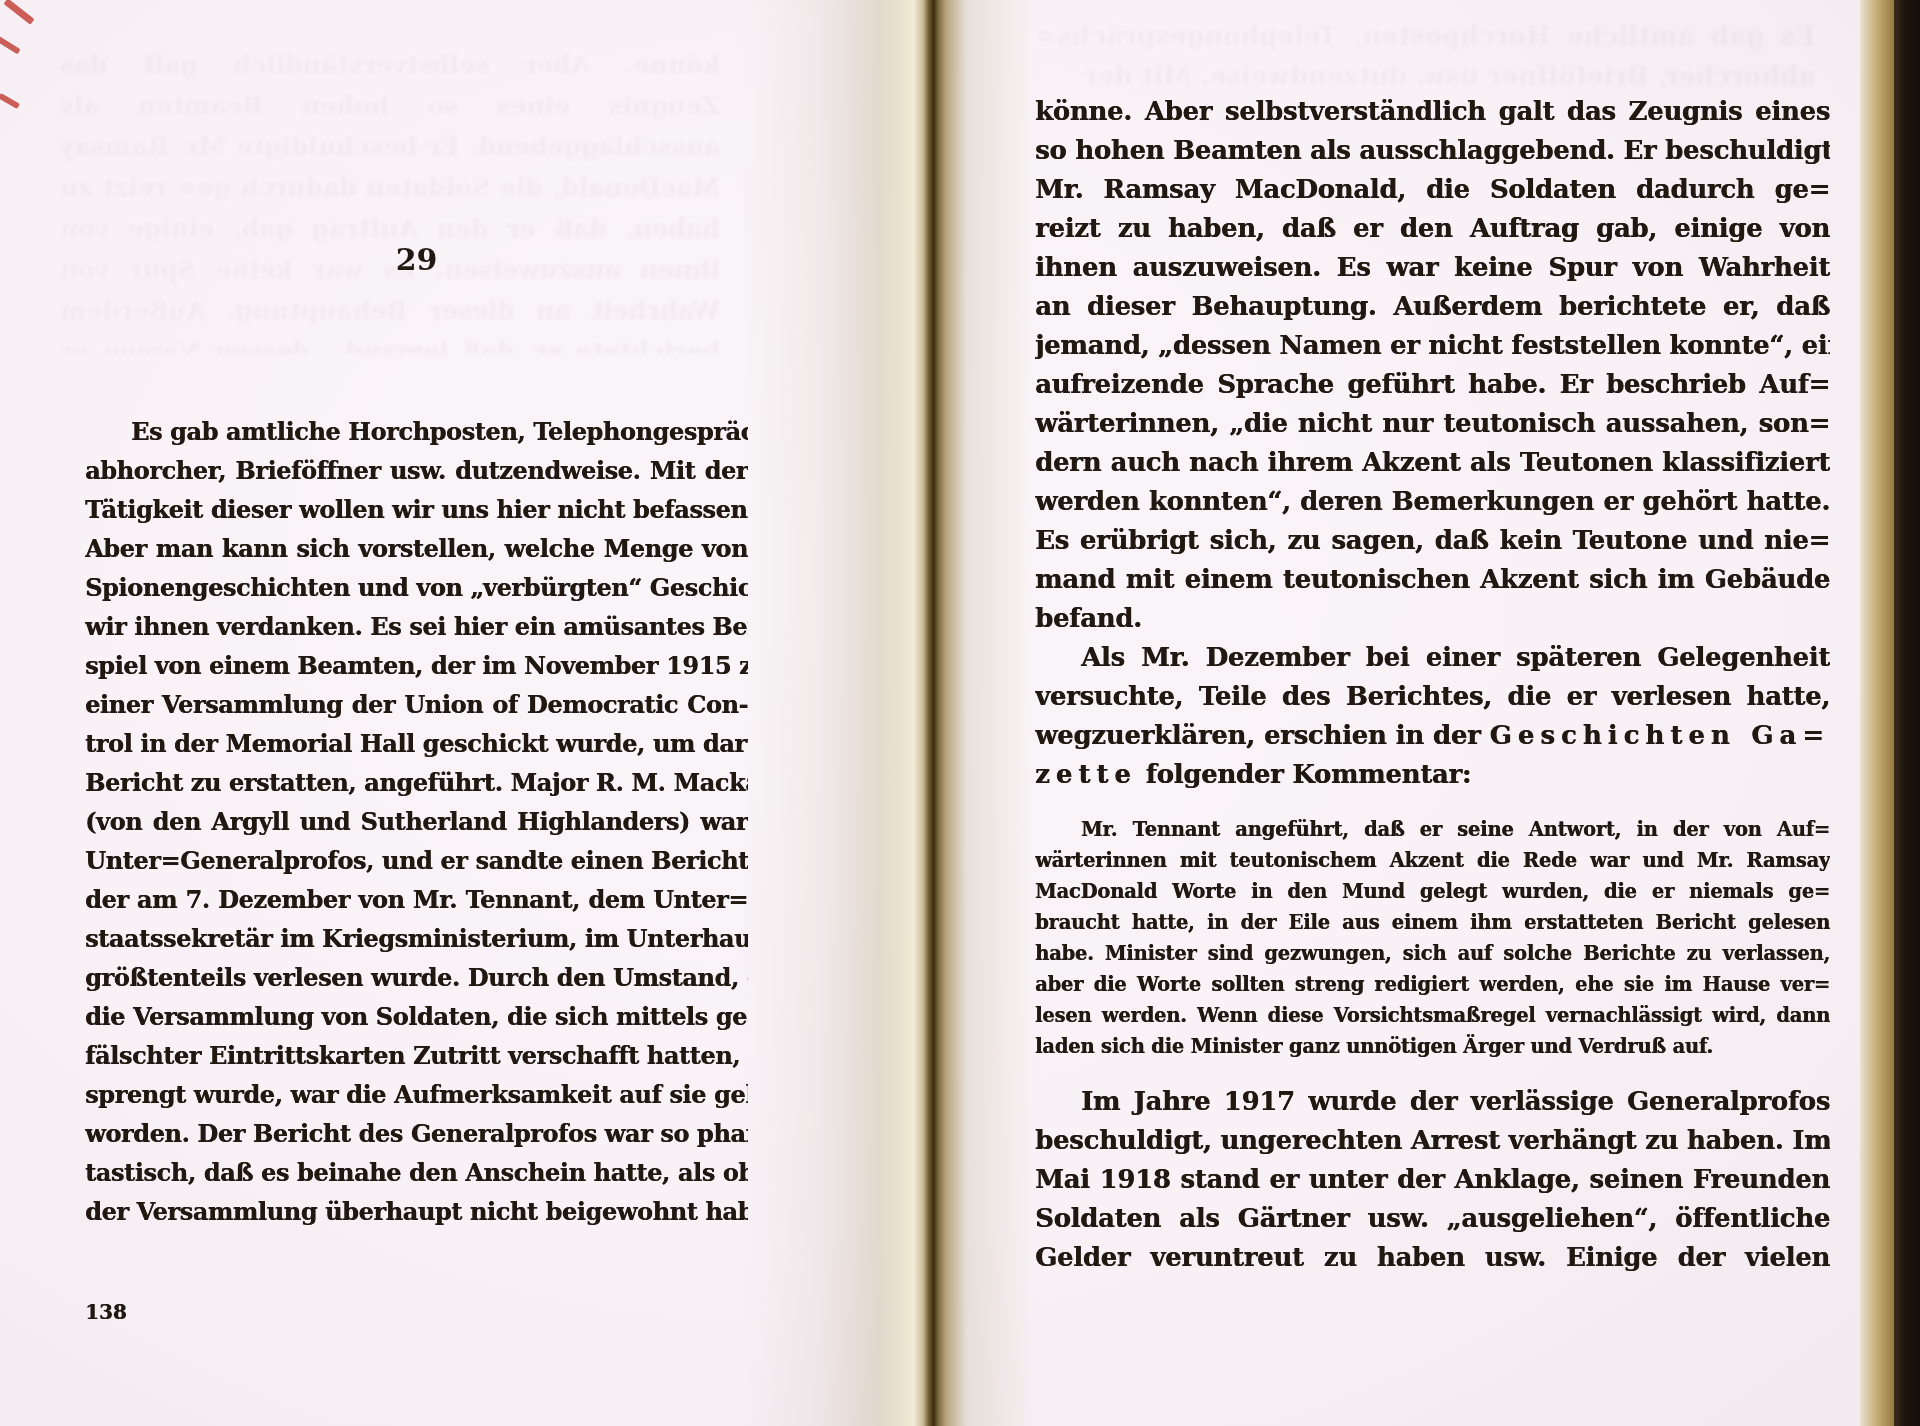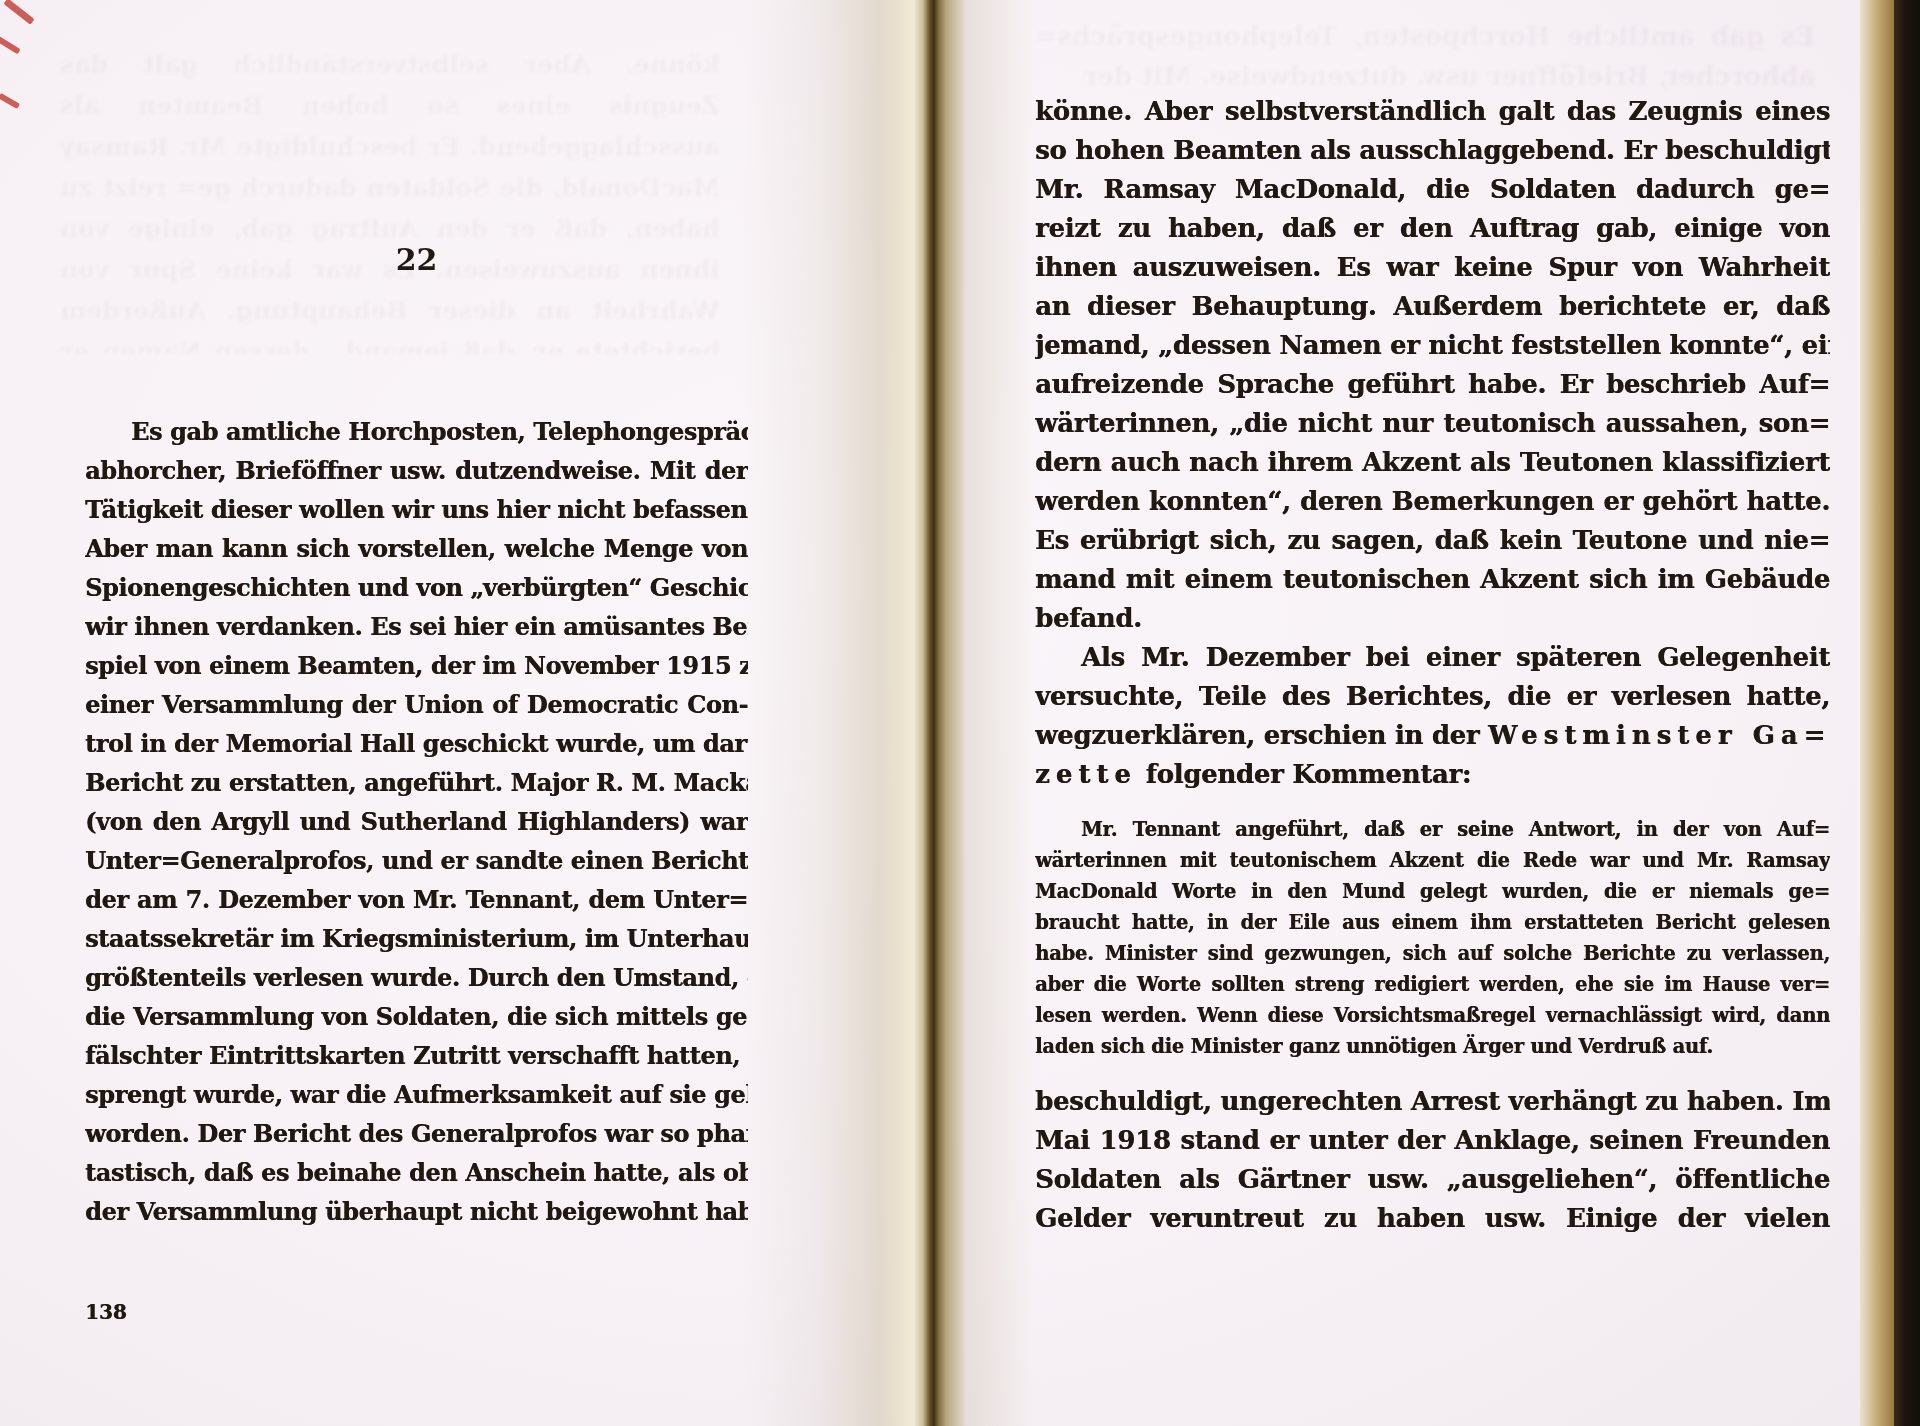--- a/index.html
+++ b/index.html
@@ -71,21 +71,21 @@
   .red-mark-2{left:-5px;top:42px;width:26px;height:6px;transform:rotate(32deg);}
   .red-mark-3{left:-2px;top:98px;width:22px;height:6px;transform:rotate(30deg);}
 </style>
 </head>
 <body>
 
 <div class="book">
 
   <div class="page page-left">
     <div class="ghost ghost-left" id="ghost-left">könne. Aber selbstverständlich galt das Zeugnis eines so hohen Beamten als ausschlaggebend. Er beschuldigte Mr. Ramsay MacDonald, die Soldaten dadurch ge= reizt zu haben, daß er den Auftrag gab, einige von ihnen auszuweisen. Es war keine Spur von Wahrheit an dieser Behauptung. Außerdem berichtete er, daß jemand, „dessen Namen er nicht feststellen konnte“, eine aufreizende Sprache geführt habe. Er beschrieb Auf=</div>
-    <div class="chapter-number">22</div>
+    <div class="chapter-number">29</div>
     <div class="body-left" id="left-body">
         <div class="para para-body">
           <div class="line indent">Es gab amtliche Horchposten, Telephongesprächs=</div>
           <div class="line">abhorcher, Brieföffner usw. dutzendweise. Mit der</div>
           <div class="line">Tätigkeit dieser wollen wir uns hier nicht befassen.</div>
           <div class="line">Aber man kann sich vorstellen, welche Menge von</div>
           <div class="line">Spionengeschichten und von „verbürgten“ Geschichten</div>
           <div class="line">wir ihnen verdanken. Es sei hier ein amüsantes Bei=</div>
           <div class="line">spiel von einem Beamten, der im November 1915 zu</div>
           <div class="line">einer Versammlung der Union of Democratic Con-</div>
@@ -122,34 +122,35 @@
           <div class="line">wärterinnen, „die nicht nur teutonisch aussahen, son=</div>
           <div class="line">dern auch nach ihrem Akzent als Teutonen klassifiziert</div>
           <div class="line">werden konnten“, deren Bemerkungen er gehört hatte.</div>
           <div class="line">Es erübrigt sich, zu sagen, daß kein Teutone und nie=</div>
           <div class="line">mand mit einem teutonischen Akzent sich im Gebäude</div>
           <div class="line endline">befand.</div>
         </div>
         <div class="para para-body">
           <div class="line indent">Als Mr. Dezember bei einer späteren Gelegenheit</div>
           <div class="line">versuchte, Teile des Berichtes, die er verlesen hatte,</div>
-          <div class="line">wegzuerklären, erschien in der <span class="sperr">Westminster Ga=</span></div>
+          <div class="line">wegzuerklären, erschien in der <span class="sperr">Geschichten Ga=</span></div>
           <div class="line endline"><span class="sperr">zette</span> folgender Kommentar:</div>
         </div>
         <div class="para para-small">
           <div class="line indent">Mr. Tennant angeführt, daß er seine Antwort, in der von Auf=</div>
           <div class="line">wärterinnen mit teutonischem Akzent die Rede war und Mr. Ramsay</div>
           <div class="line">MacDonald Worte in den Mund gelegt wurden, die er niemals ge=</div>
           <div class="line">braucht hatte, in der Eile aus einem ihm erstatteten Bericht gelesen</div>
           <div class="line">habe. Minister sind gezwungen, sich auf solche Berichte zu verlassen,</div>
           <div class="line">aber die Worte sollten streng redigiert werden, ehe sie im Hause ver=</div>
           <div class="line">lesen werden. Wenn diese Vorsichtsmaßregel vernachlässigt wird, dann</div>
           <div class="line endline">laden sich die Minister ganz unnötigen Ärger und Verdruß auf.</div>
         </div>
         <div class="para para-body">
+          <div class="line indent">Im Jahre 1917 wurde der verlässige Generalprofos</div>
           <div class="line">beschuldigt, ungerechten Arrest verhängt zu haben. Im</div>
           <div class="line">Mai 1918 stand er unter der Anklage, seinen Freunden</div>
           <div class="line">Soldaten als Gärtner usw. „ausgeliehen“, öffentliche</div>
           <div class="line">Gelder veruntreut zu haben usw. Einige der vielen</div>
         </div>
       </div>
   </div>
 
   <div class="gutter"></div>
   <div class="edge-stack"></div>

